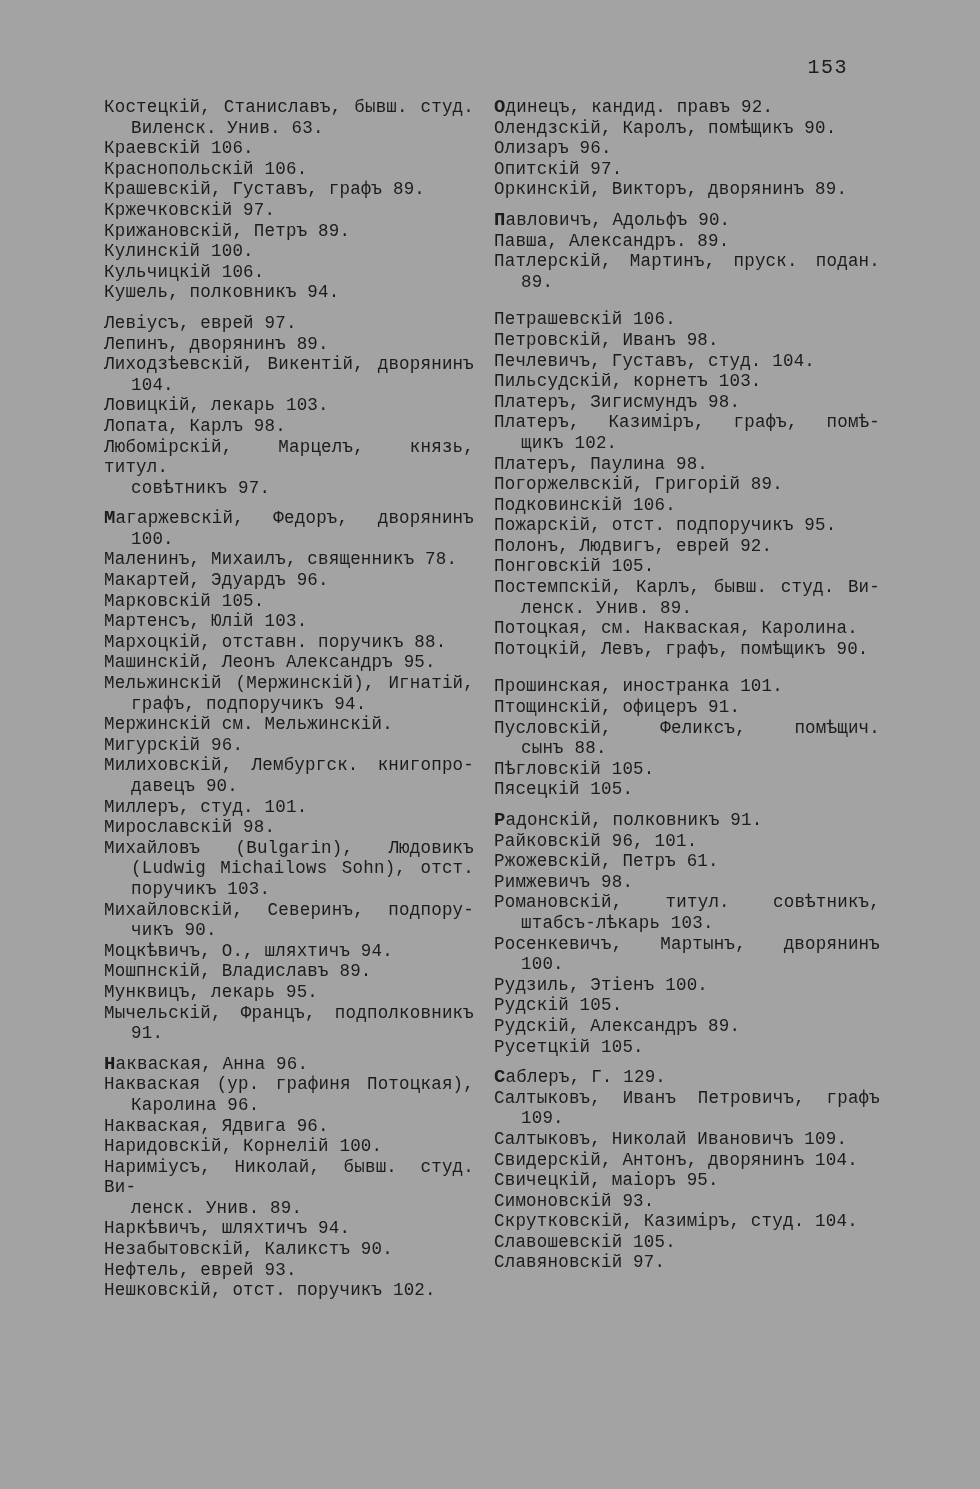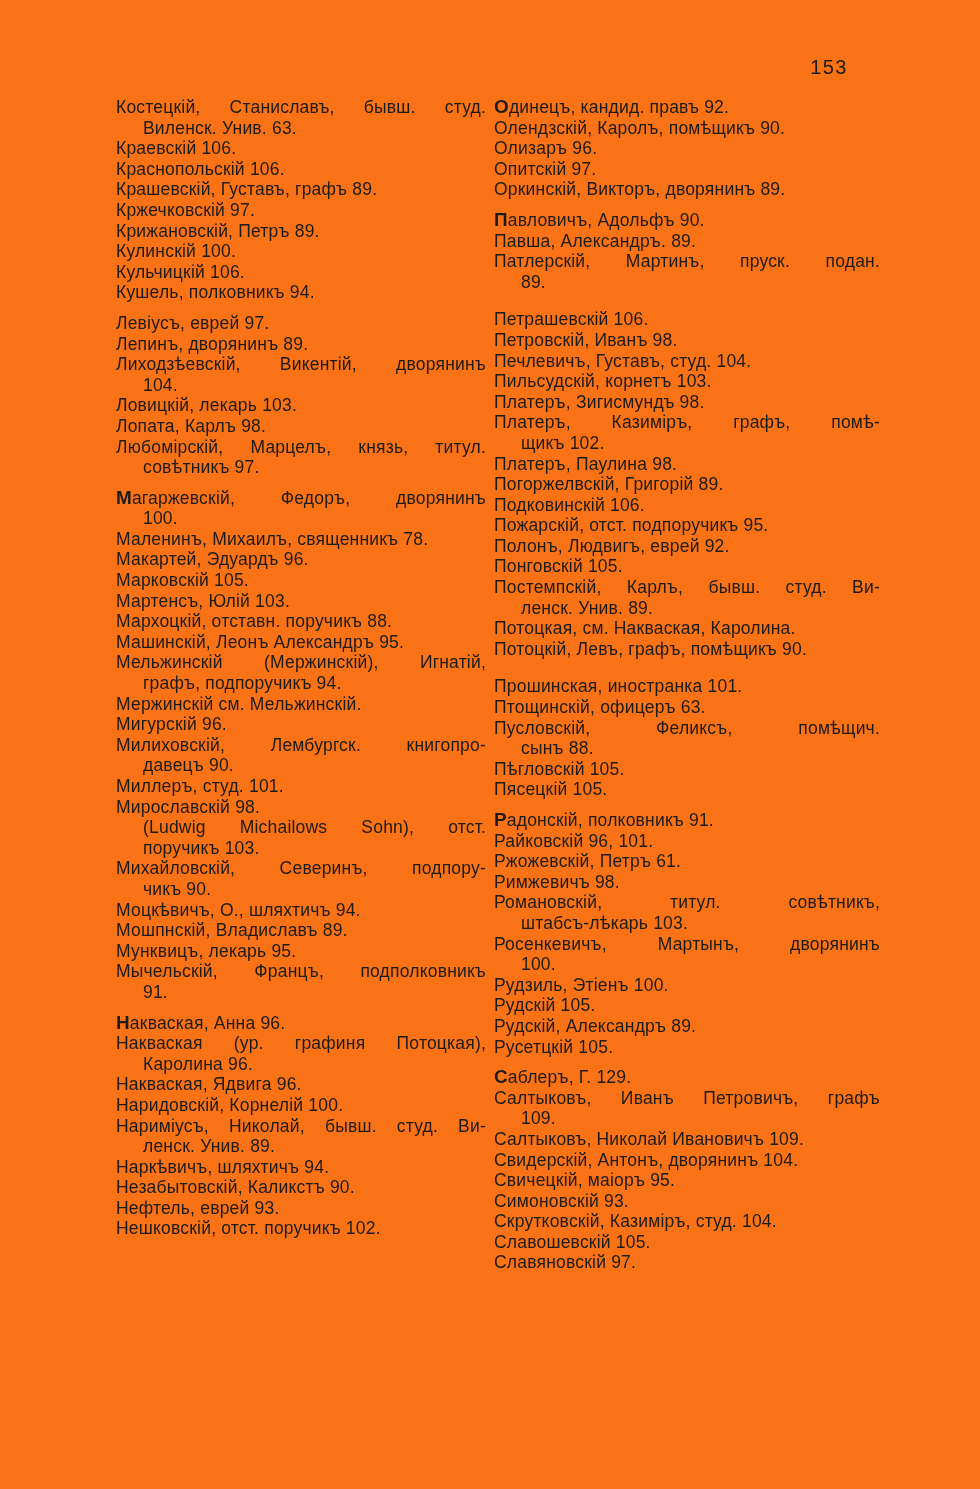--- a/index.html
+++ b/index.html
@@ -4,40 +4,40 @@
 <style>
   html, body {
     margin: 0;
     padding: 0;
     background: #ffffff;
   }
   .page {
     position: relative;
     width: 980px;
     height: 1489px;
-    background: #f97316;
-    font-family: Liberation Sans, sans-serif;
+    background: #a3a3a3;
+    font-family: Liberation Mono, monospace;
     color: #1e1c1a;
     overflow: hidden;
   }
   .page-number {
     position: absolute;
     top: 56px;
     right: 132px;
     font-size: 20px;
     letter-spacing: 1.5px;
   }
   .col {
     position: absolute;
     top: 97px;
     font-size: 17.5px;
     line-height: 20.6px;
     letter-spacing: 0.2px;
   }
-  .col-left  { left: 104px; width: 370px; margin-left: 12px; }
+  .col-left  { left: 104px; width: 370px; }
   .col-right { left: 494px; width: 386px; }
 
   .section { margin-top: 10px; }
   .section:first-child { margin-top: 0; }
   .section.sub { margin-top: 17px; }
 
   .line { white-space: normal; }
   
   .line.cont { padding-left: 27px; }
   
@@ -143,20 +143,21 @@
           <div class="line j">Милиховскій, Лембургск. книгопро-</div>
           <div class="line cont">давецъ 90.</div>
         </div>
         <div class="entry">
           <div class="line">Миллеръ, студ. 101.</div>
         </div>
         <div class="entry">
           <div class="line">Мирославскій 98.</div>
         </div>
         <div class="entry">
+          <div class="line j">Михайловъ (Bulgarin), Людовикъ</div>
           <div class="line cont j">(Ludwig Michailows Sohn), отст.</div>
           <div class="line cont">поручикъ 103.</div>
         </div>
         <div class="entry">
           <div class="line j">Михайловскій, Северинъ, подпору-</div>
           <div class="line cont">чикъ 90.</div>
         </div>
         <div class="entry">
           <div class="line">Моцкѣвичъ, О., шляхтичъ 94.</div>
         </div>
@@ -280,21 +281,21 @@
         </div>
         <div class="entry">
           <div class="line">Потоцкій, Левъ, графъ, помѣщикъ 90.</div>
         </div>
       </div>
       <div class="section sub">
         <div class="entry">
           <div class="line">Прошинская, иностранка 101.</div>
         </div>
         <div class="entry">
-          <div class="line">Птощинскій, офицеръ 63.</div>
+          <div class="line">Птощинскій, офицеръ 91.</div>
         </div>
         <div class="entry">
           <div class="line j">Пусловскій, Феликсъ, помѣщич.</div>
           <div class="line cont">сынъ 88.</div>
         </div>
         <div class="entry">
           <div class="line">Пѣгловскій 105.</div>
         </div>
         <div class="entry">
           <div class="line">Пясецкій 105.</div>

